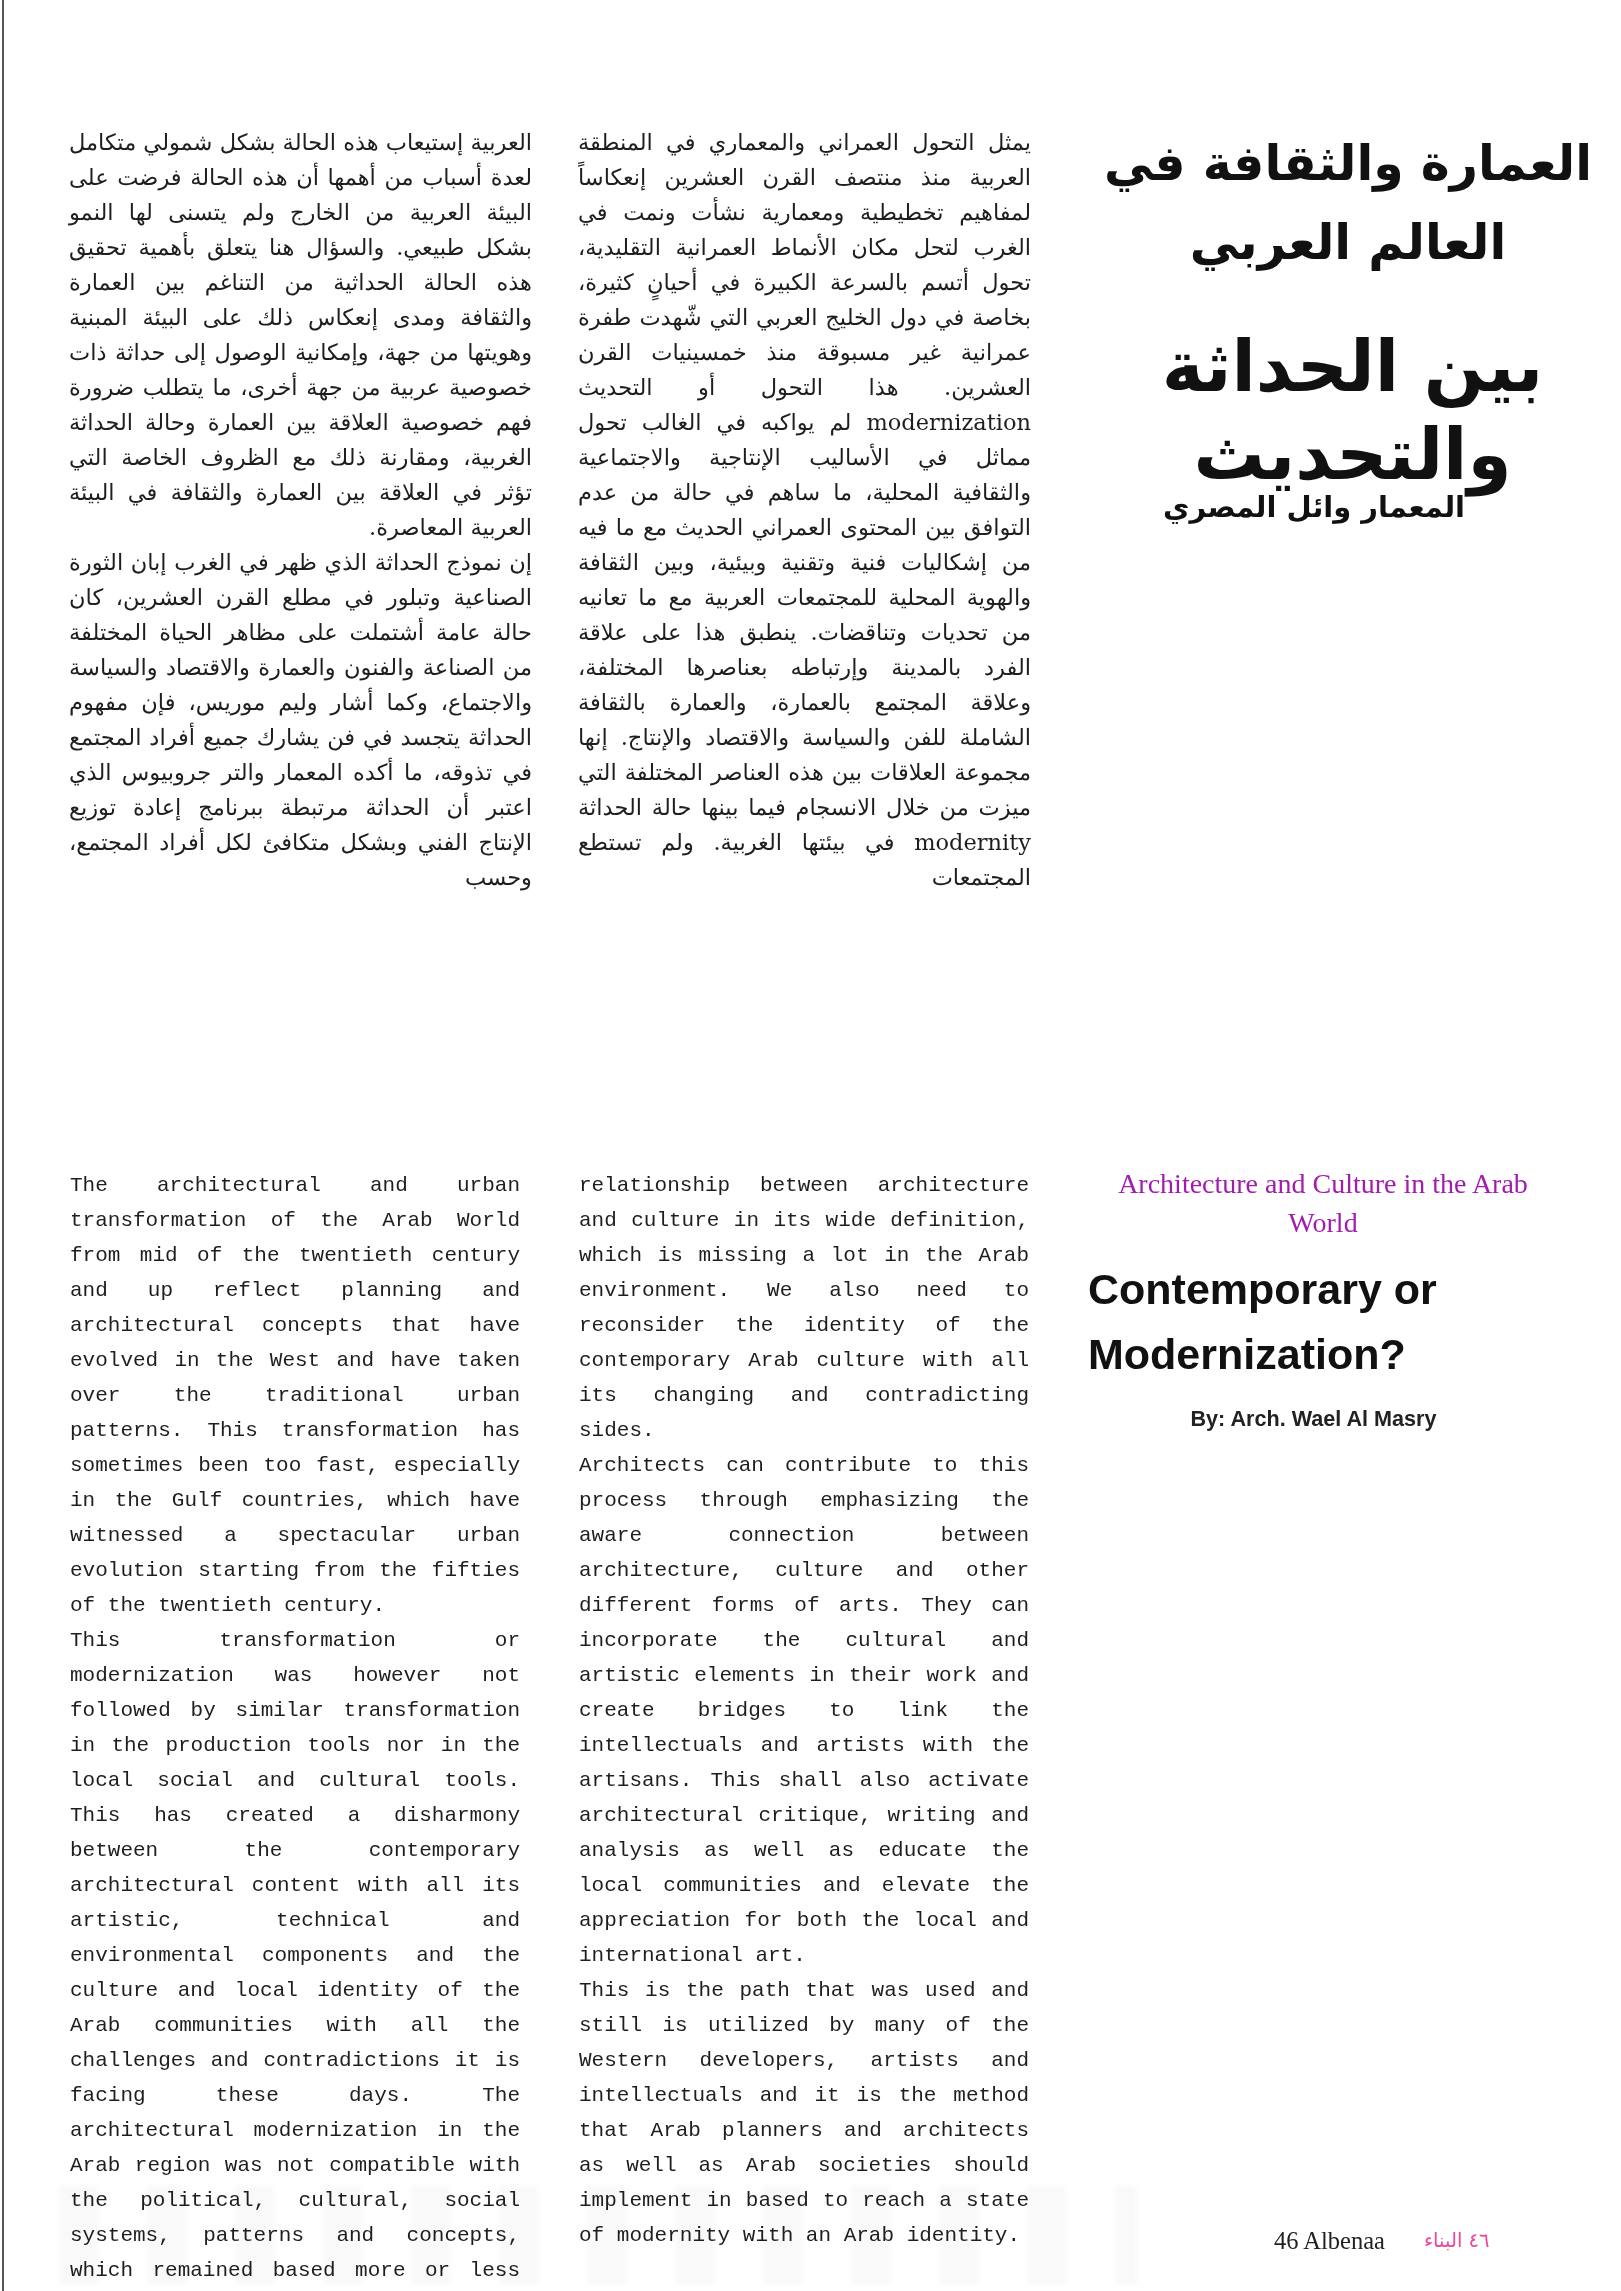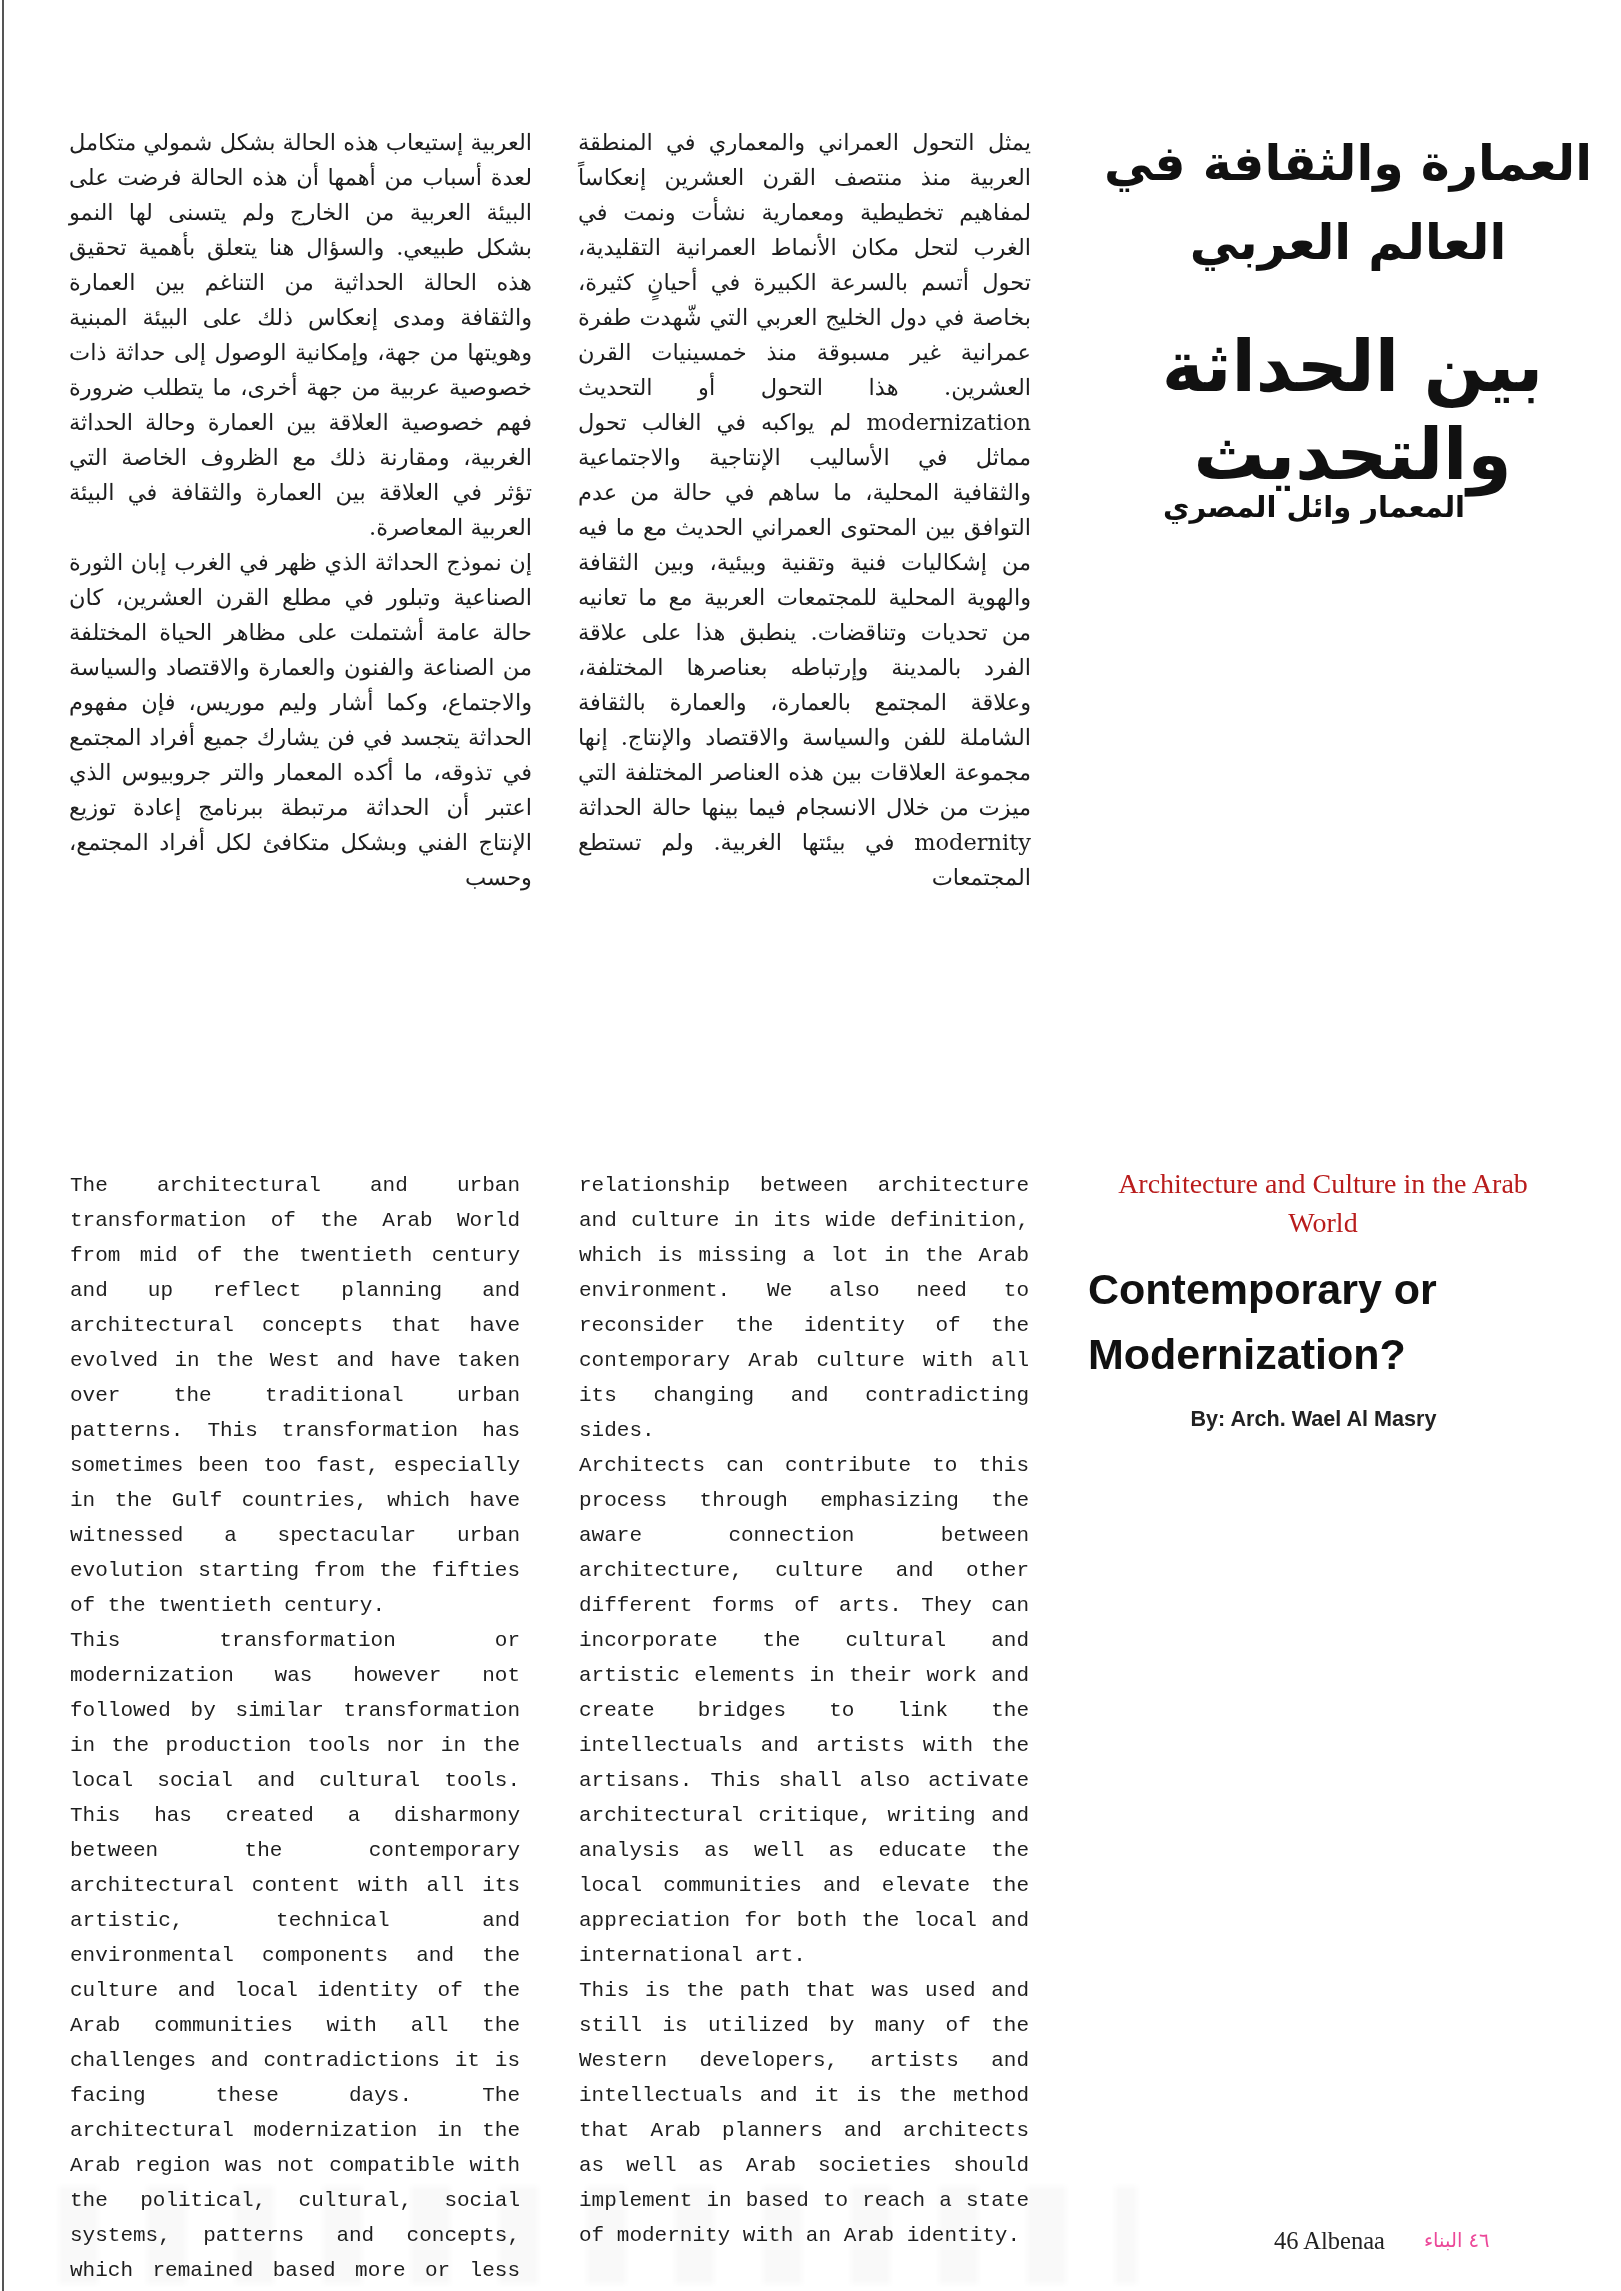--- a/index.html
+++ b/index.html
@@ -37,21 +37,21 @@
     position: absolute; text-align: justify;
     font-family: "Liberation Sans", sans-serif;
     font-size: 21px; line-height: 35px; color: #1e1e1e;
   }
   .en-col p { margin: 0; font-family: Liberation Mono, monospace; }
   #en-col-1 { left: 70px;  top: 1168px; width: 450px; }
   #en-col-2 { left: 579px; top: 1168px; width: 450px; }
 
   #en-kicker {
     position: absolute; left: 1088px; top: 1164px; width: 470px; text-align: center;
-    font-family: "Liberation Serif", serif; font-size: 28px; line-height: 39px; color: #b91c1c;
+    font-family: "Liberation Serif", serif; font-size: 28px; line-height: 39px; color: #a21caf;
   }
   #en-title {
     position: absolute; left: 1088px; top: 1257px; width: 470px; text-align: left;
     font-family: "Liberation Sans", sans-serif; font-weight: bold;
     font-size: 43px; line-height: 65px; color: #111;
   }
   #en-byline {
     position: absolute; left: 1088px; top: 1404px; width: 451px; text-align: center;
     font-family: "Liberation Sans", sans-serif; font-weight: bold;
     font-size: 21.6px; line-height: 29px; color: #222;

